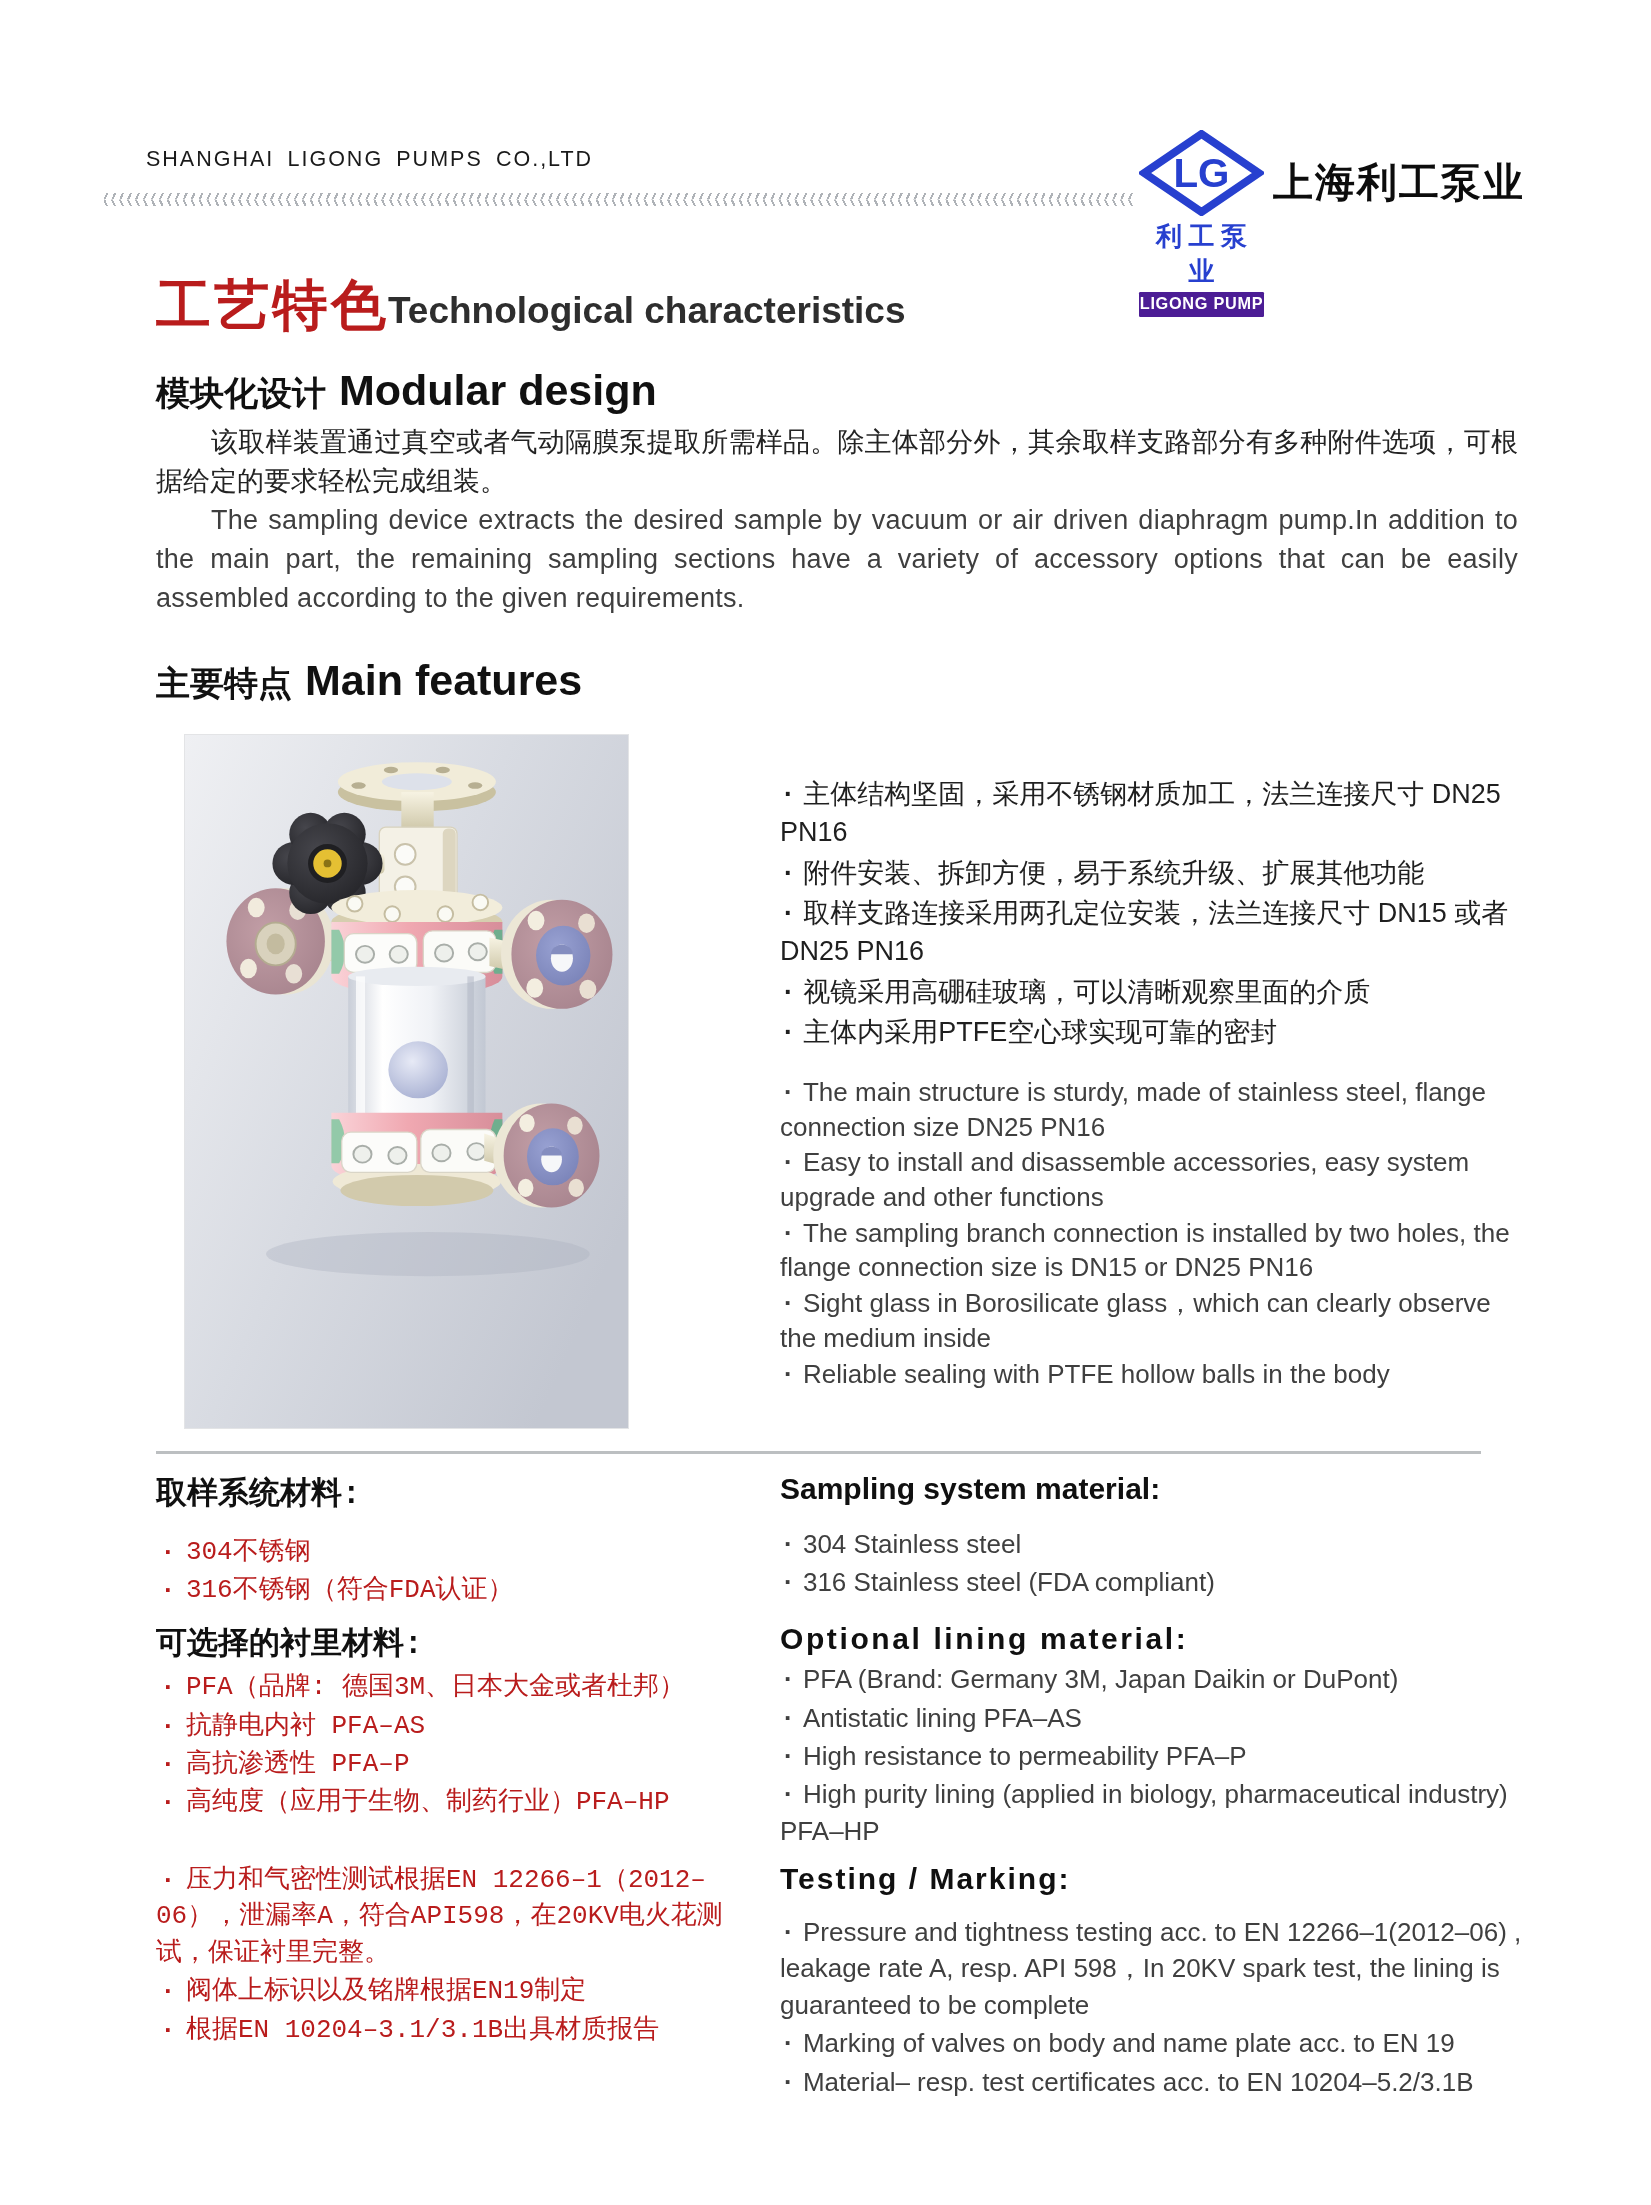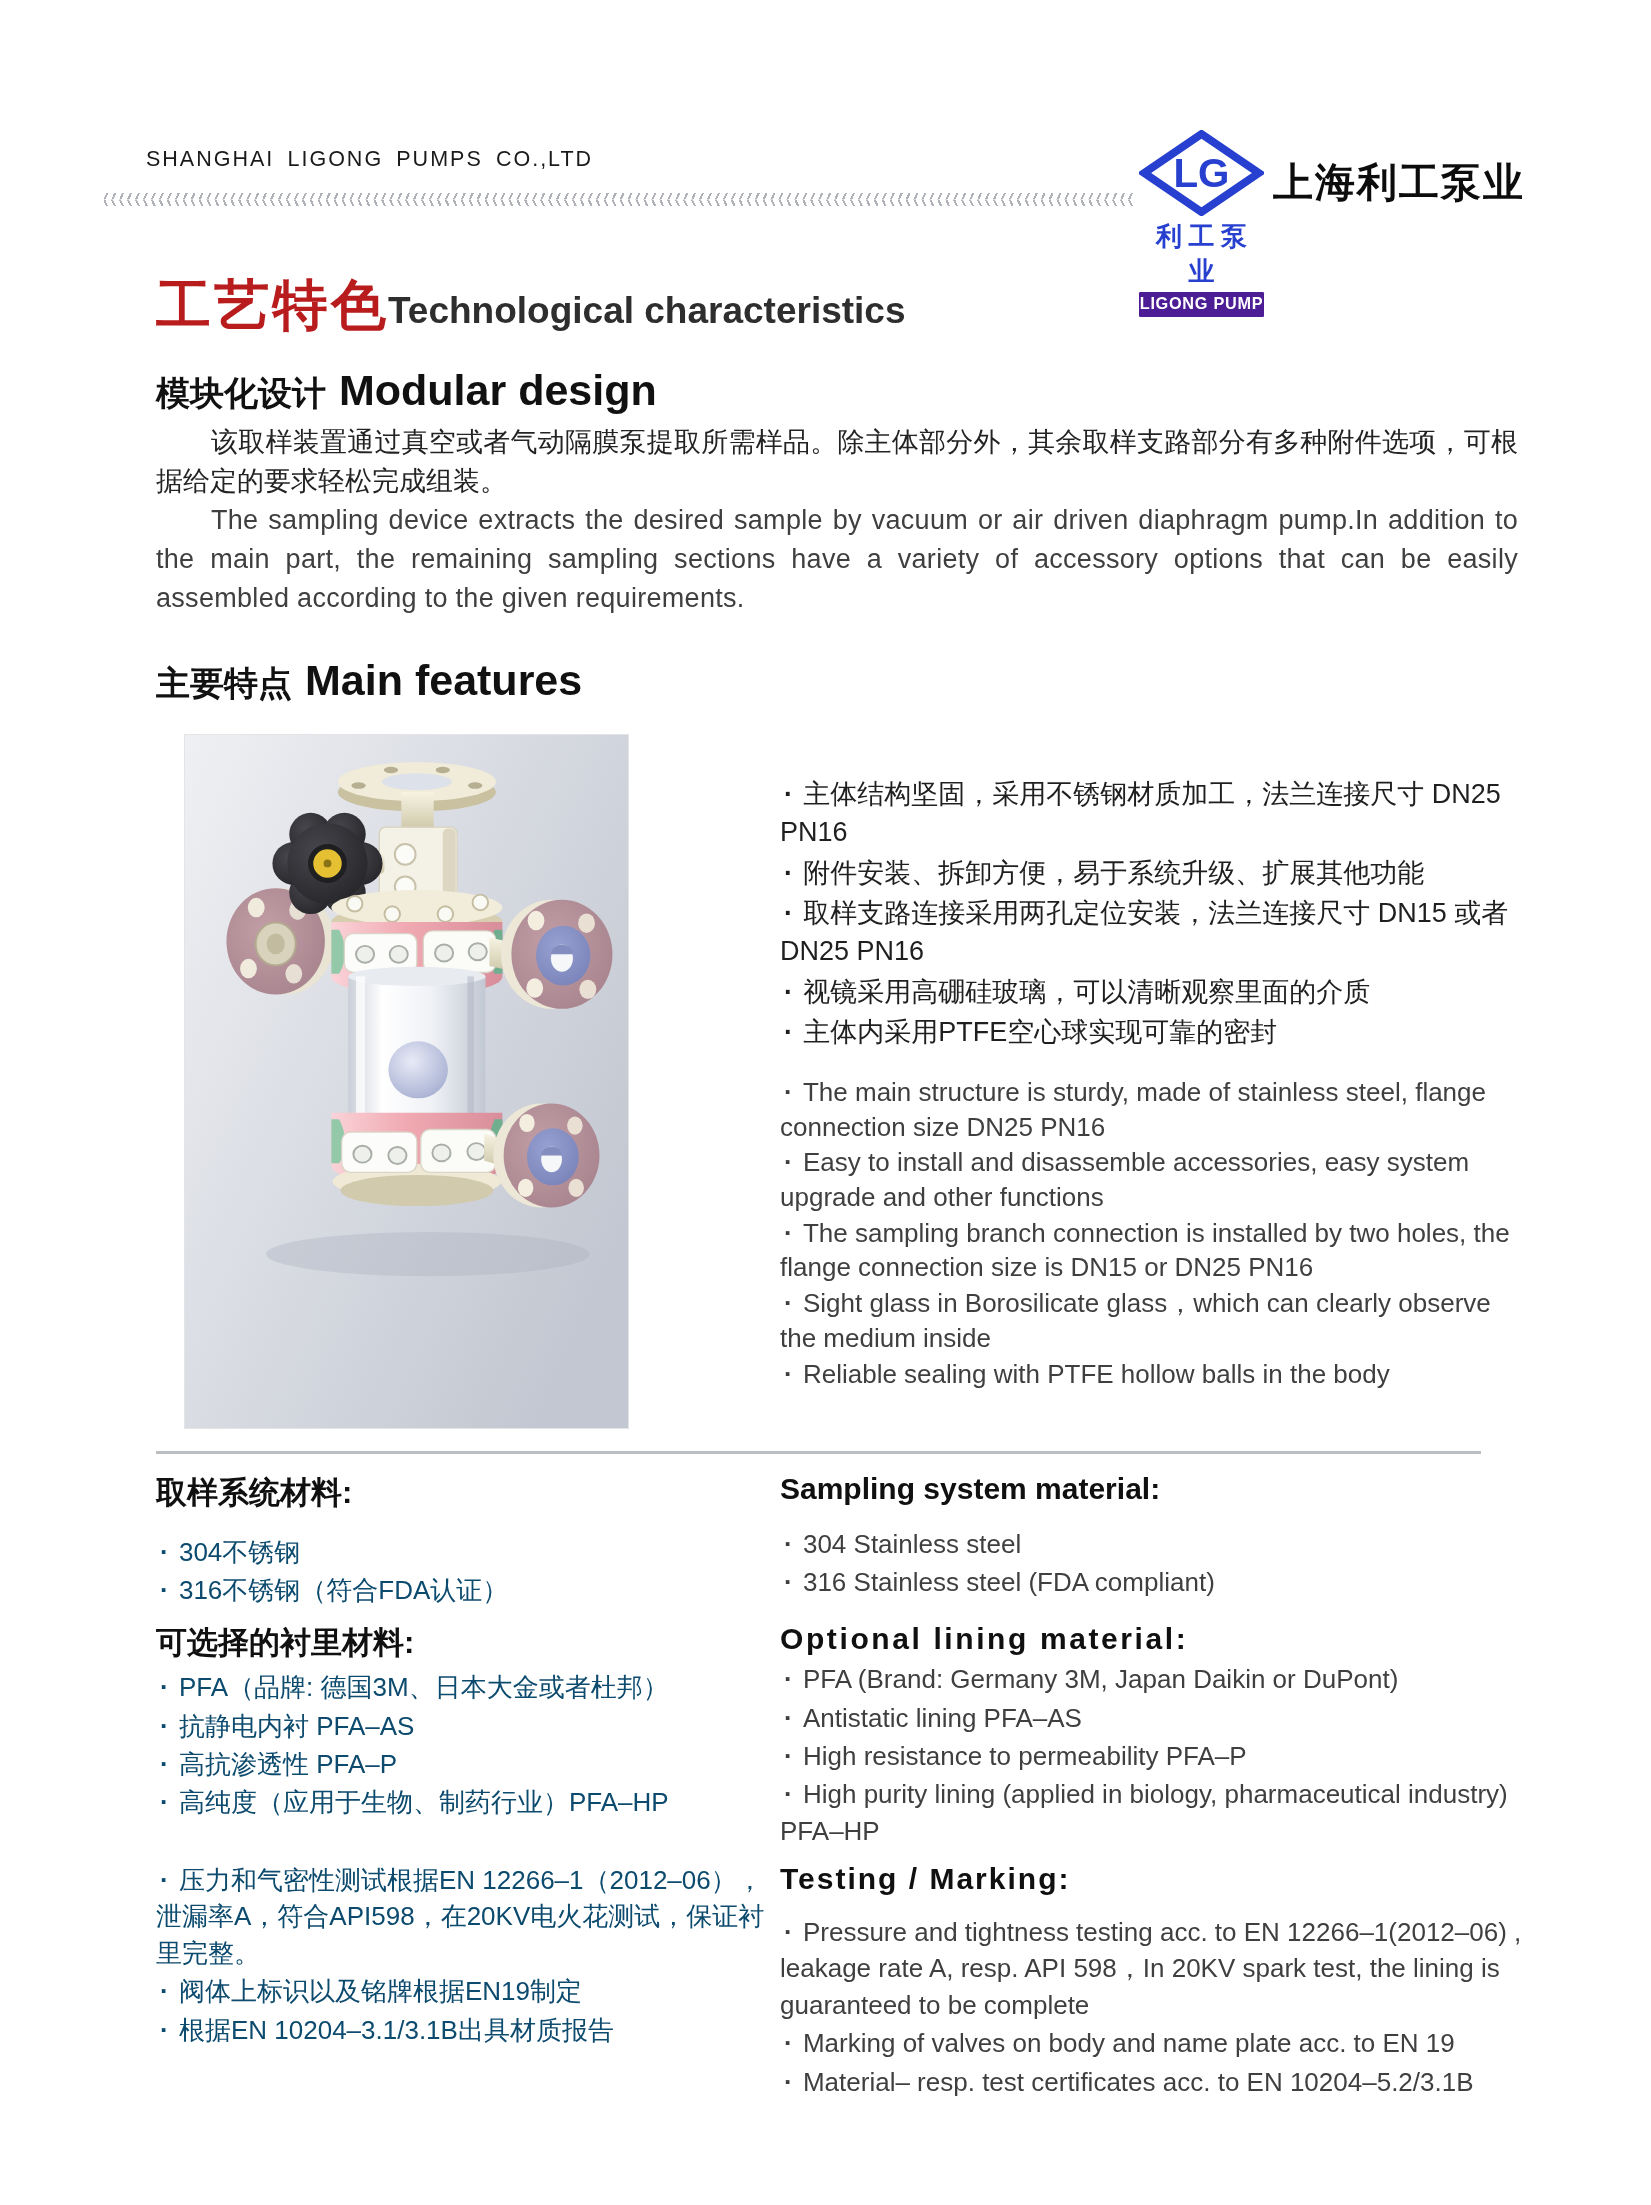--- a/index.html
+++ b/index.html
@@ -39,27 +39,27 @@
   .feat-cn{left:780px;top:775px;width:750px;font-size:27px;line-height:1.42;color:#1f1f1f;}
   .feat-en{left:780px;top:1075px;width:750px;font-size:26px;line-height:1.33;color:#3f3f3f;}
   .feat-en .bullet{margin-bottom:1.3px;}
 
   
   .figure{left:184px;top:734px;width:445px;height:695px;border:0.7px solid #e3e4e6;box-sizing:border-box;}
   .figure svg{display:block;width:100%;height:100%;}
 
   
   .divider{left:156px;top:1451px;width:1325px;height:2.6px;background:#bcbfc1;}
-  .col{width:618px;}
+  .col{width:618px;font-family:Liberation Mono, monospace;}
   .col-r{width:775px;}
   .sec-h-cn{font-size:31px;font-weight:bold;color:#101010;margin:0 0 19.5px 0;}
   .sec-h-en{font-size:30px;font-weight:bold;color:#101010;margin:0 0 19.5px 0;}
   .ls4{letter-spacing:2.6px;} .ls3{letter-spacing:2px;}
   .sec .bullet{font-size:26px;line-height:1.4;margin-bottom:2px;}
-  .sec-cn .bullet{color:#0c4a6e;}
+  .sec-cn .bullet{color:#b91c1c;}
   .sec-en .bullet{color:#3f3f3f;}
   .mat-cn{left:156px;top:1472px;}  .mat-en{left:780px;top:1472px;}
   .lin-cn{left:156px;top:1622px;}  .lin-en{left:780px;top:1622px;}
   .tst-cn{left:156px;top:1862px;}  .tst-en{left:780px;top:1862px;}
   .lin-cn .sec-h-cn,.lin-en .sec-h-en{margin-bottom:5.2px;}
   .tst-cn .sec-h-cn,.tst-en .sec-h-en{margin-bottom:18px;}
 </style>
 </head>
 <body>
 

